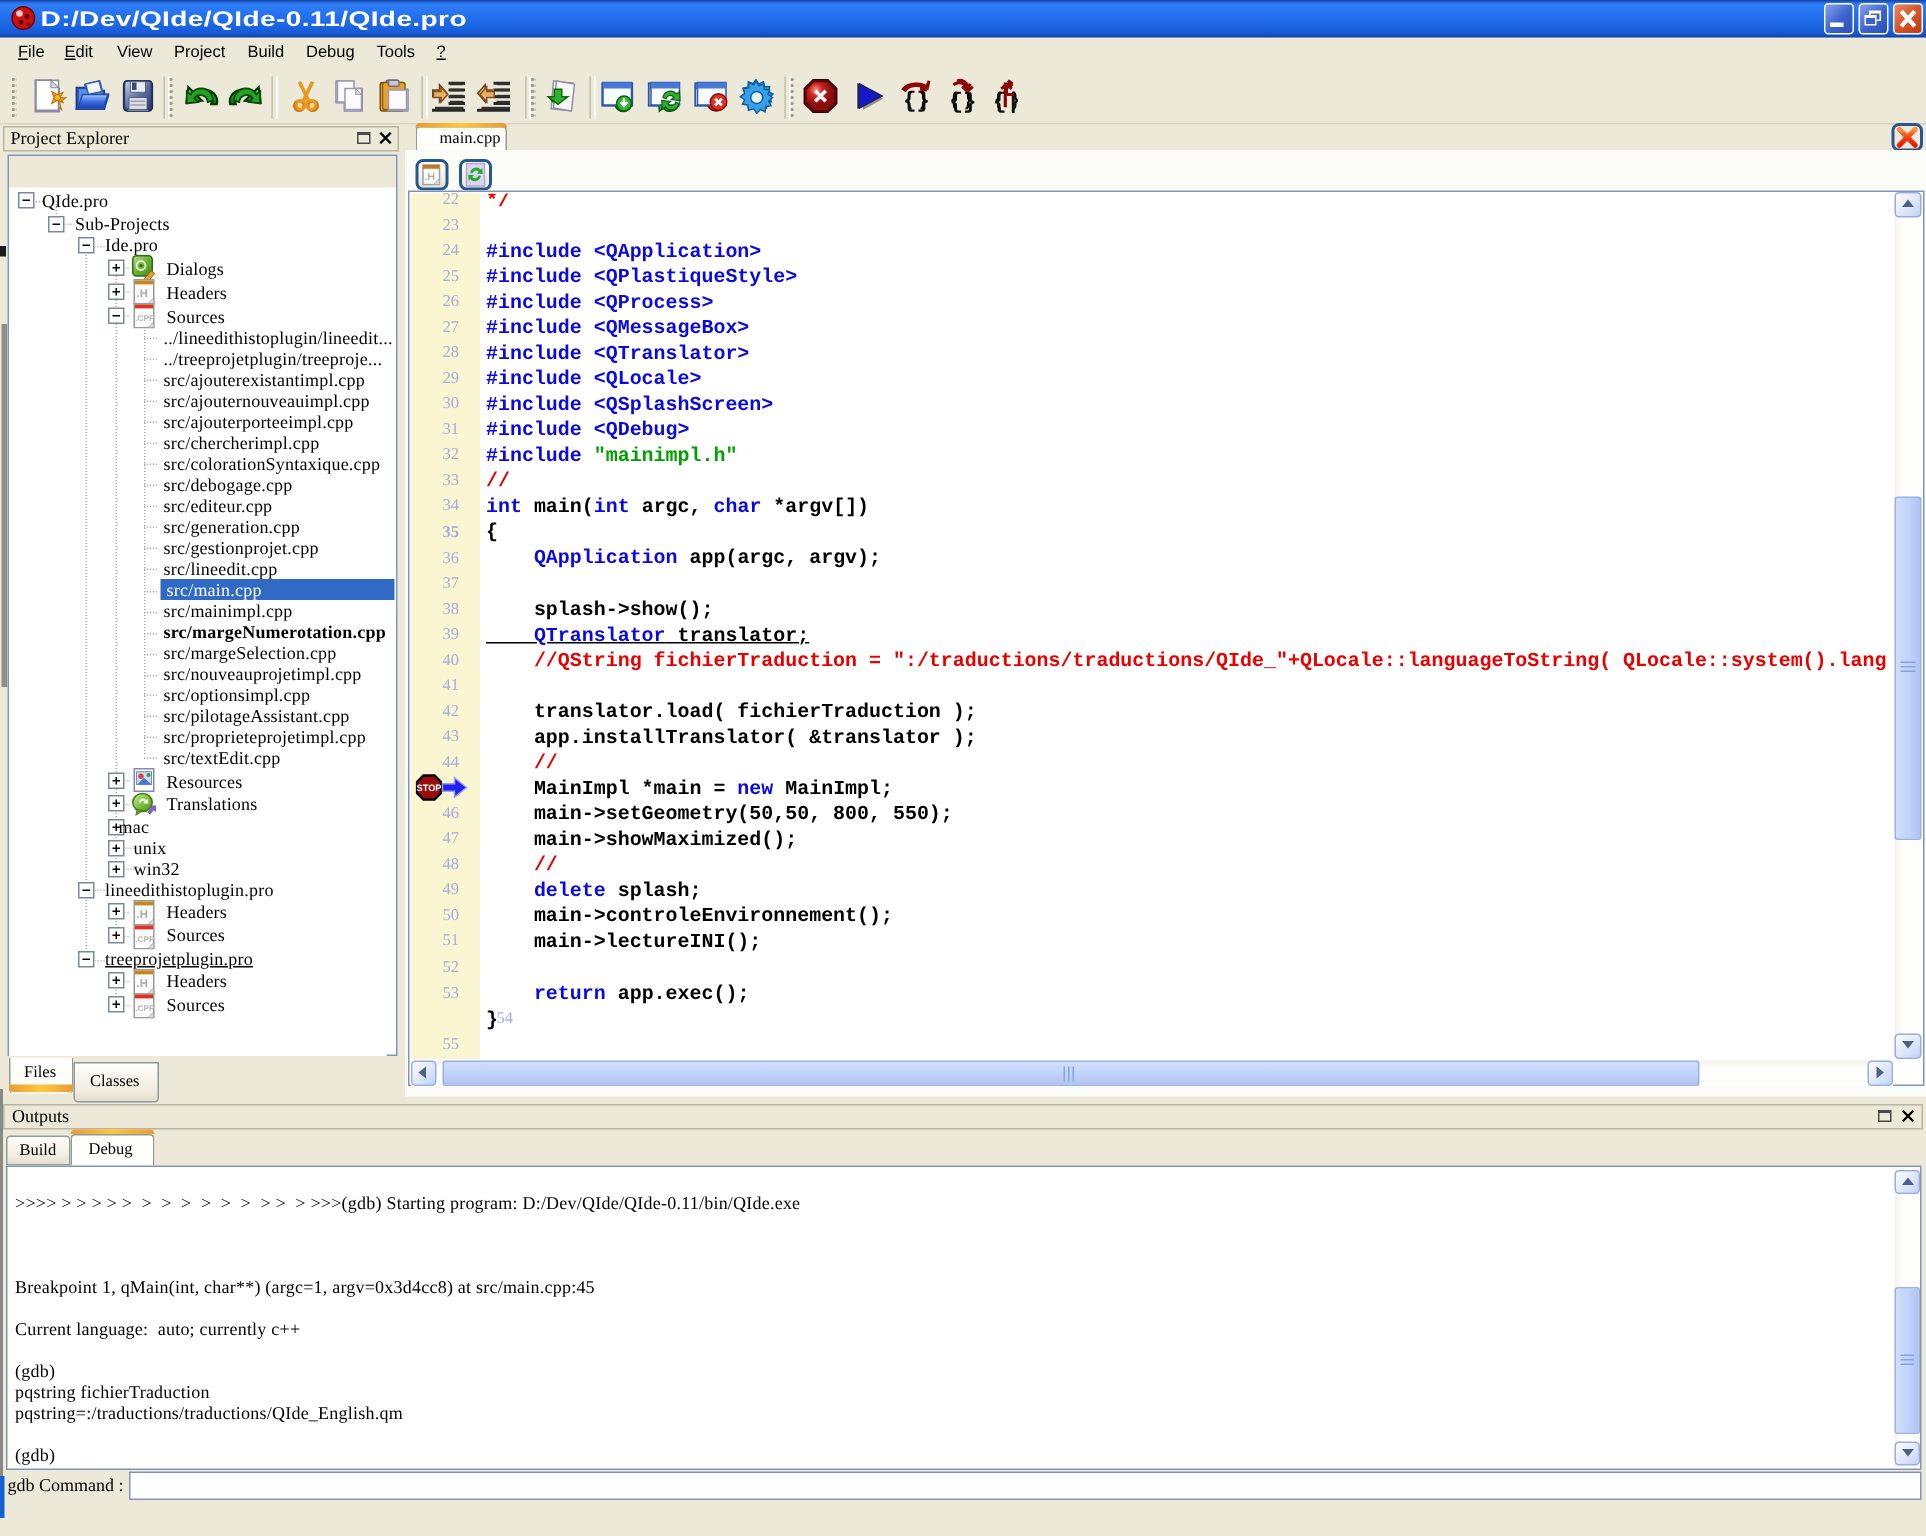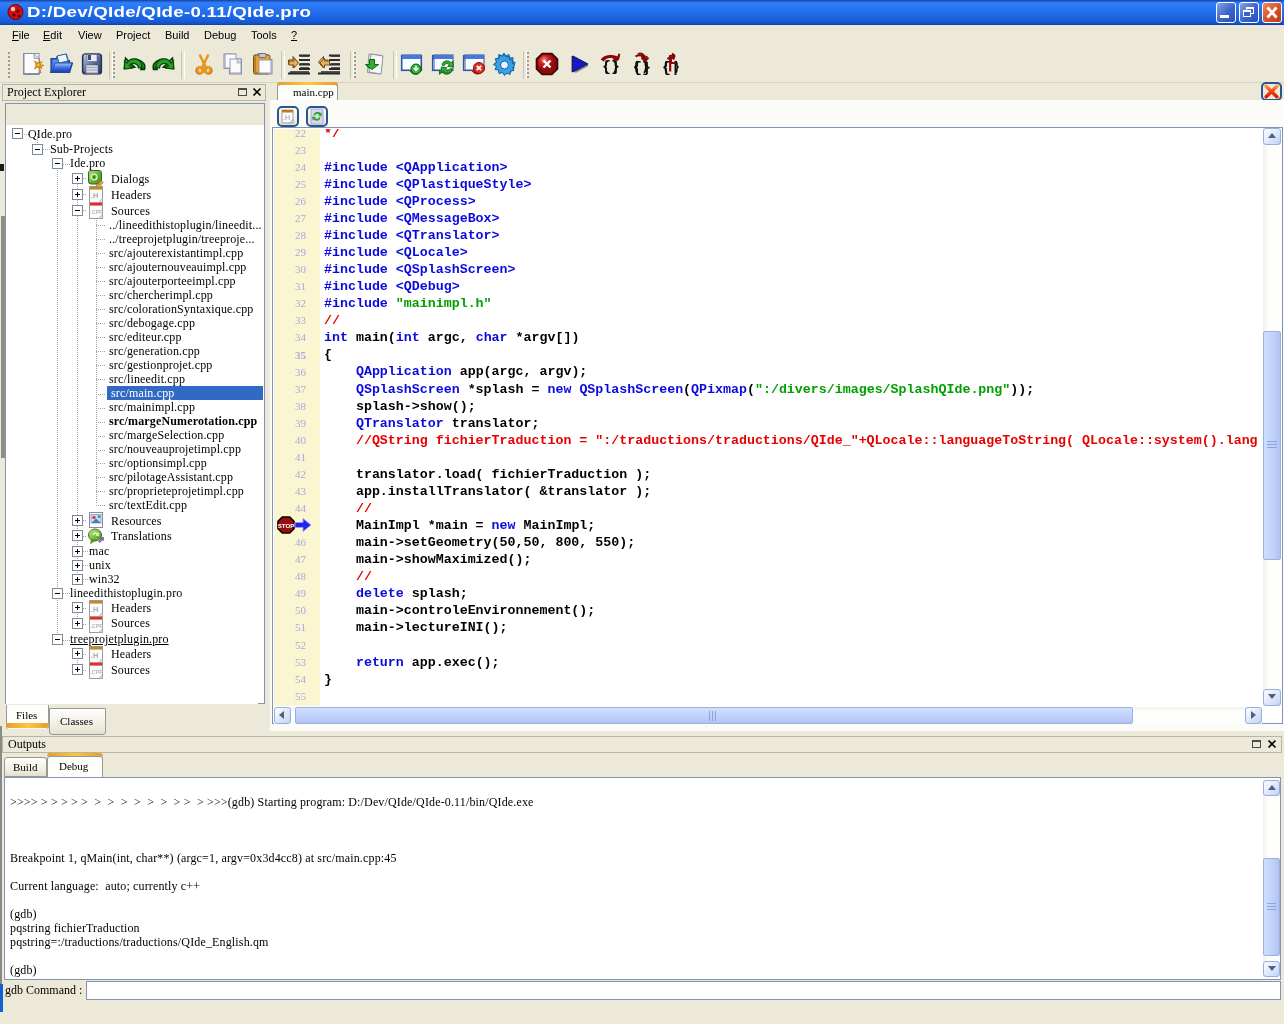--- a/index.html
+++ b/index.html
@@ -575,21 +575,21 @@
           <stop offset="1" stop-color="#4e8c1e"></stop>
         </linearGradient>
       </defs>
 <path d="M3.5 11.5 L2.5 15.5 L7.5 12.3 Z" fill="#5ea028" stroke="#3e7a10" stroke-width="0.6"></path>
 <path d="M4.5 7 A2.8 2.8 0 0 1 9.5 5.4 L10.6 4.3 L10.9 7.9 L7.4 7.5 L8.5 6.4 A1.6 1.6 0 0 0 5.8 7 Z" fill="#f4fae8" opacity="0.95"></path>
 <path d="M10.5 13.5 L13.2 10.6 L12 9.6 L15.6 9.2 L15.8 12.8 L14.5 11.8 L12 14.6 Z" fill="#8868c8" stroke="#5a3c9a" stroke-width="0.5"></path>
 </svg>
   <div class="abs trow" style="left:111px;top:529px;">Translations</div>
   <div class="abs" style="left:83px;top:551px;width:8px;height:1px;background-image:linear-gradient(90deg,#a5a5a5 1px,transparent 1px);background-size:2px 1px;"></div>
   <div class="abs tbox plus" style="left:72px;top:546px;"></div>
-  <div class="abs trow" style="left:89px;top:544px;">mac</div>
+  <div class="abs trow" style="left:79px;top:544px;">mac</div>
   <div class="abs" style="left:83px;top:565px;width:8px;height:1px;background-image:linear-gradient(90deg,#a5a5a5 1px,transparent 1px);background-size:2px 1px;"></div>
   <div class="abs tbox plus" style="left:72px;top:560px;"></div>
   <div class="abs trow" style="left:89px;top:558px;">unix</div>
   <div class="abs" style="left:83px;top:579px;width:8px;height:1px;background-image:linear-gradient(90deg,#a5a5a5 1px,transparent 1px);background-size:2px 1px;"></div>
   <div class="abs tbox plus" style="left:72px;top:574px;"></div>
   <div class="abs trow" style="left:89px;top:572px;">win32</div>
   <div class="abs" style="left:63px;top:593px;width:8px;height:1px;background-image:linear-gradient(90deg,#a5a5a5 1px,transparent 1px);background-size:2px 1px;"></div>
   <div class="abs tbox" style="left:52px;top:588px;"></div>
   <div class="abs trow" style="left:70px;top:586px;">lineedithistoplugin.pro</div>
   <div class="abs" style="left:83px;top:608px;width:4px;height:1px;background-image:linear-gradient(90deg,#a5a5a5 1px,transparent 1px);background-size:2px 1px;"></div>
@@ -698,41 +698,40 @@
   <div class="abs ln" style="left:274px;top:485.0px;">43</div>
   <div class="abs ln" style="left:274px;top:502.0px;">44</div>
   <div class="abs ln" style="left:274px;top:536.1px;">46</div>
   <div class="abs ln" style="left:274px;top:553.2px;">47</div>
   <div class="abs ln" style="left:274px;top:570.3px;">48</div>
   <div class="abs ln" style="left:274px;top:587.3px;">49</div>
   <div class="abs ln" style="left:274px;top:604.4px;">50</div>
   <div class="abs ln" style="left:274px;top:621.4px;">51</div>
   <div class="abs ln" style="left:274px;top:638.5px;">52</div>
   <div class="abs ln" style="left:274px;top:655.6px;">53</div>
-  <div class="abs ln" style="left:274px;top:672.6px;">54</div>
+  <div class="abs ln" style="left:274px;top:672.6px;padding-left:36px;">54</div>
   <div class="abs ln" style="left:274px;top:689.7px;">55</div>
   </div>
   <div id="code" class="abs" style="left:274px;top:129px;width:988px;height:577px;overflow:hidden;">
   <div class="cline" style="left:50px;top:-3.4px;"><span class="r">*/</span></div>
   <div class="cline" style="left:50px;top:30.7px;"><span class="k">#include &lt;QApplication&gt;</span></div>
   <div class="cline" style="left:50px;top:47.8px;"><span class="k">#include &lt;QPlastiqueStyle&gt;</span></div>
   <div class="cline" style="left:50px;top:64.8px;"><span class="k">#include &lt;QProcess&gt;</span></div>
   <div class="cline" style="left:50px;top:81.9px;"><span class="k">#include &lt;QMessageBox&gt;</span></div>
   <div class="cline" style="left:50px;top:99.0px;"><span class="k">#include &lt;QTranslator&gt;</span></div>
   <div class="cline" style="left:50px;top:116.0px;"><span class="k">#include &lt;QLocale&gt;</span></div>
   <div class="cline" style="left:50px;top:133.1px;"><span class="k">#include &lt;QSplashScreen&gt;</span></div>
   <div class="cline" style="left:50px;top:150.1px;"><span class="k">#include &lt;QDebug&gt;</span></div>
   <div class="cline" style="left:50px;top:167.2px;"><span class="k">#include</span> <span class="g">"mainimpl.h"</span></div>
   <div class="cline" style="left:50px;top:184.3px;"><span class="r">//</span></div>
   <div class="cline" style="left:50px;top:201.3px;"><span class="k">int</span> main(<span class="k">int</span> argc, <span class="k">char</span> *argv[])</div>
   <div class="cline" style="left:50px;top:218.4px;">{</div>
   <div class="cline" style="left:50px;top:235.4px;">    <span class="k">QApplication</span> app(argc, argv);</div>
-  <div class="cline" style="left:50px;top:252.5px;">    <span class="k">QSplashScreen</span> *splash = <span class="k">new</span> <span class="k">QSplashScreen</span>(<span class="k">QPixmap</span>(<span class="g">":/divers/images/SplashQIde.png"</span>));</div>
   <div class="cline" style="left:50px;top:269.6px;">    splash-&gt;show();</div>
-  <div class="cline" style="left:50px;top:286.6px;">    <span class="k">QTranslator</span> translator;</div>
+  <div class="cline" style="left:50px;top:286.6px;text-decoration:underline;">    <span class="k">QTranslator</span> translator;</div>
   <div class="cline" style="left:50px;top:303.7px;">    <span class="r">//QString fichierTraduction = ":/traductions/traductions/QIde_"+QLocale::languageToString( QLocale::system().lang</span></div>
   <div class="cline" style="left:50px;top:337.8px;">    translator.load( fichierTraduction );</div>
   <div class="cline" style="left:50px;top:354.9px;">    app.installTranslator( &amp;translator );</div>
   <div class="cline" style="left:50px;top:371.9px;">    <span class="r">//</span></div>
   <div class="cline" style="left:50px;top:389.0px;">    MainImpl *main = <span class="k">new</span> MainImpl;</div>
   <div class="cline" style="left:50px;top:406.0px;">    main-&gt;setGeometry(50,50, 800, 550);</div>
   <div class="cline" style="left:50px;top:423.1px;">    main-&gt;showMaximized();</div>
   <div class="cline" style="left:50px;top:440.2px;">    <span class="r">//</span></div>
   <div class="cline" style="left:50px;top:457.2px;">    <span class="k">delete</span> splash;</div>
   <div class="cline" style="left:50px;top:474.3px;">    main-&gt;controleEnvironnement();</div>

